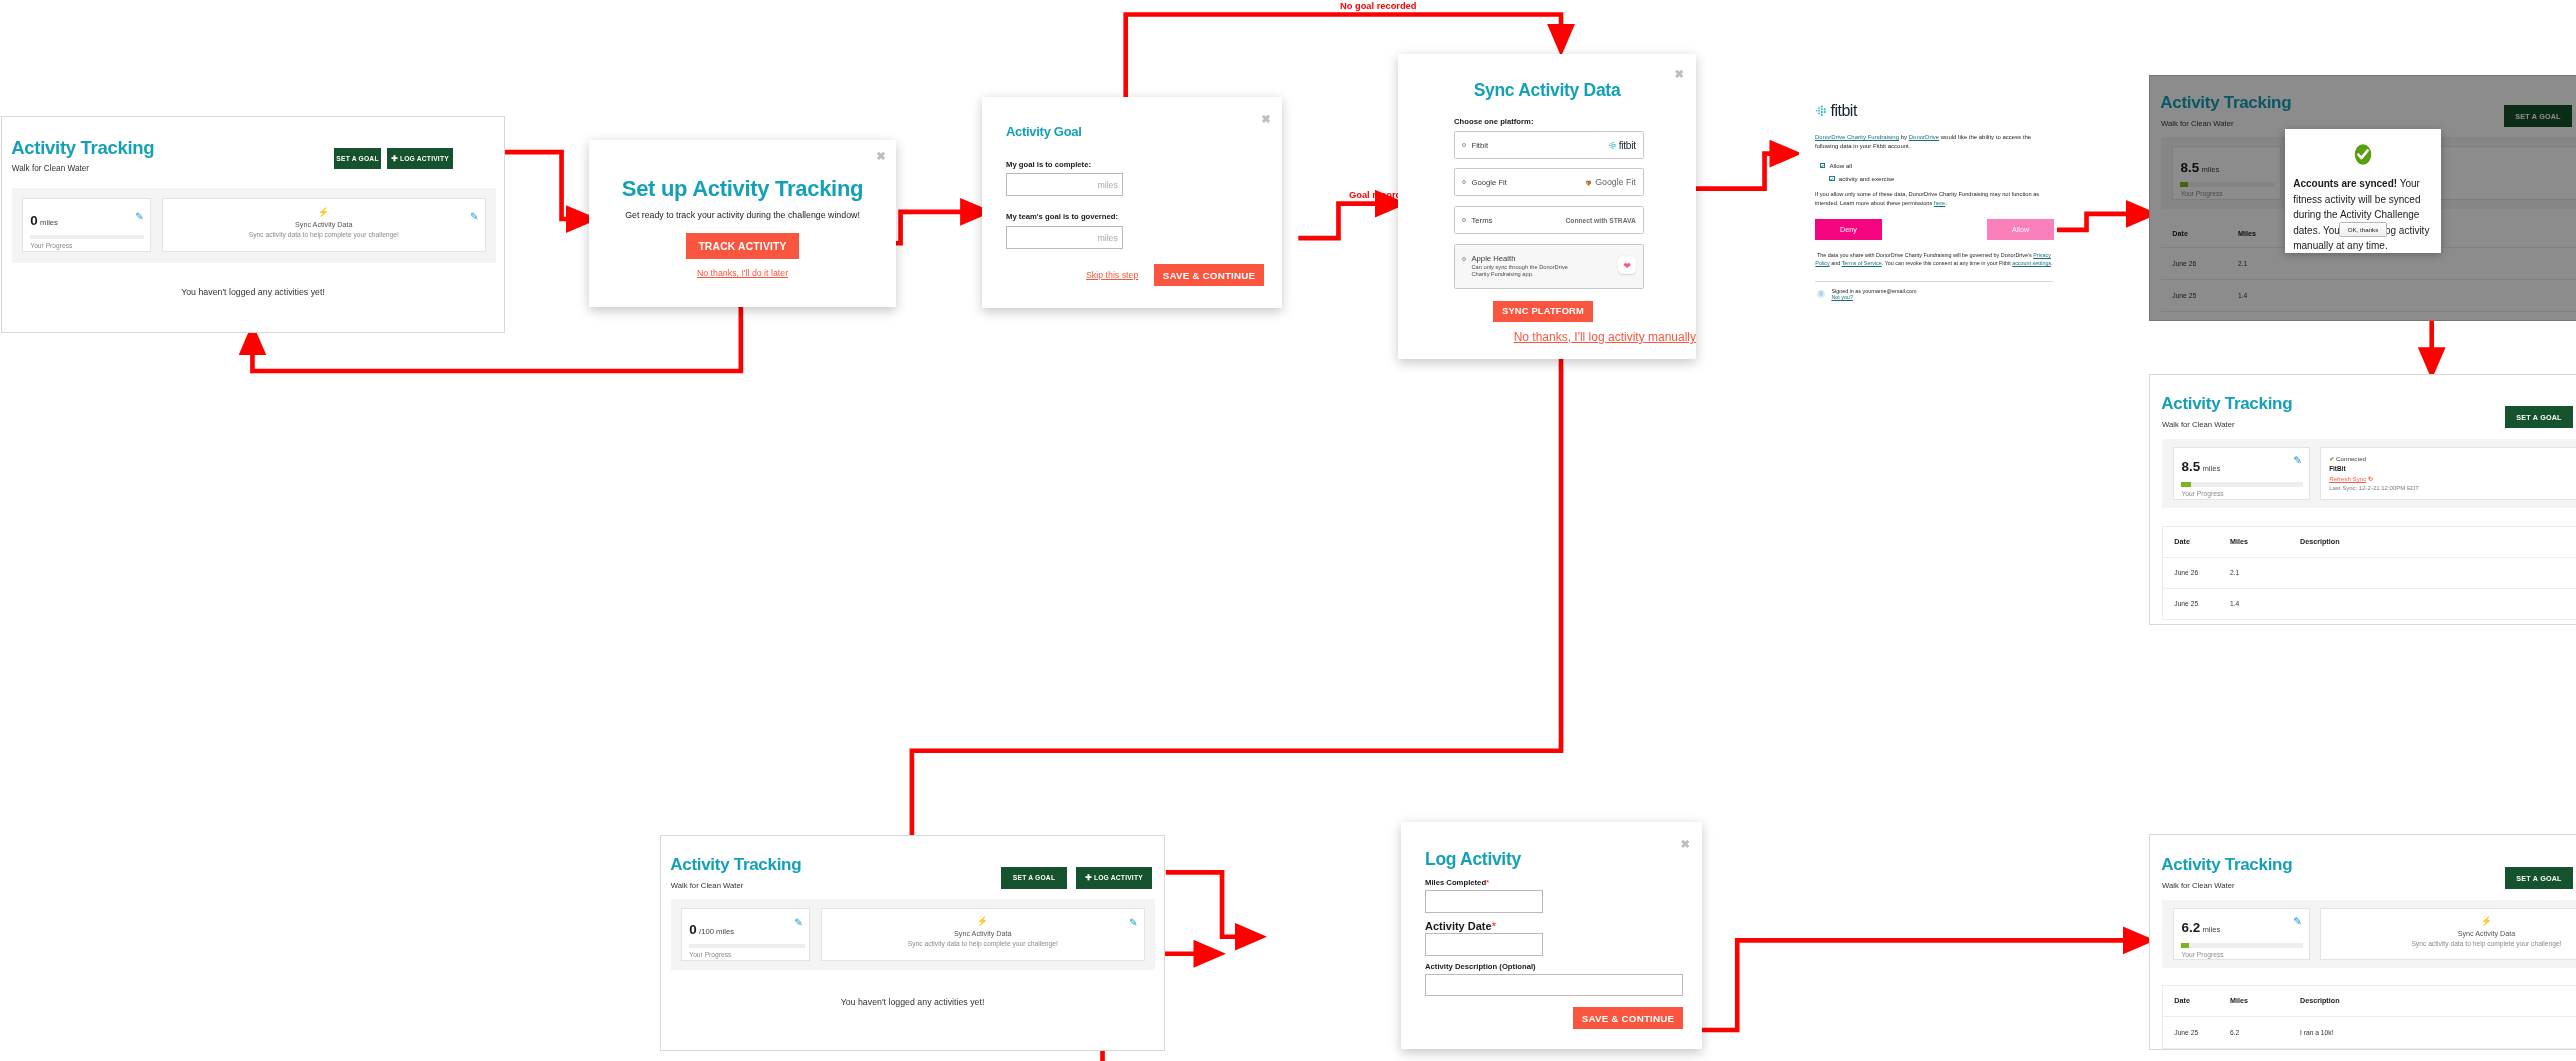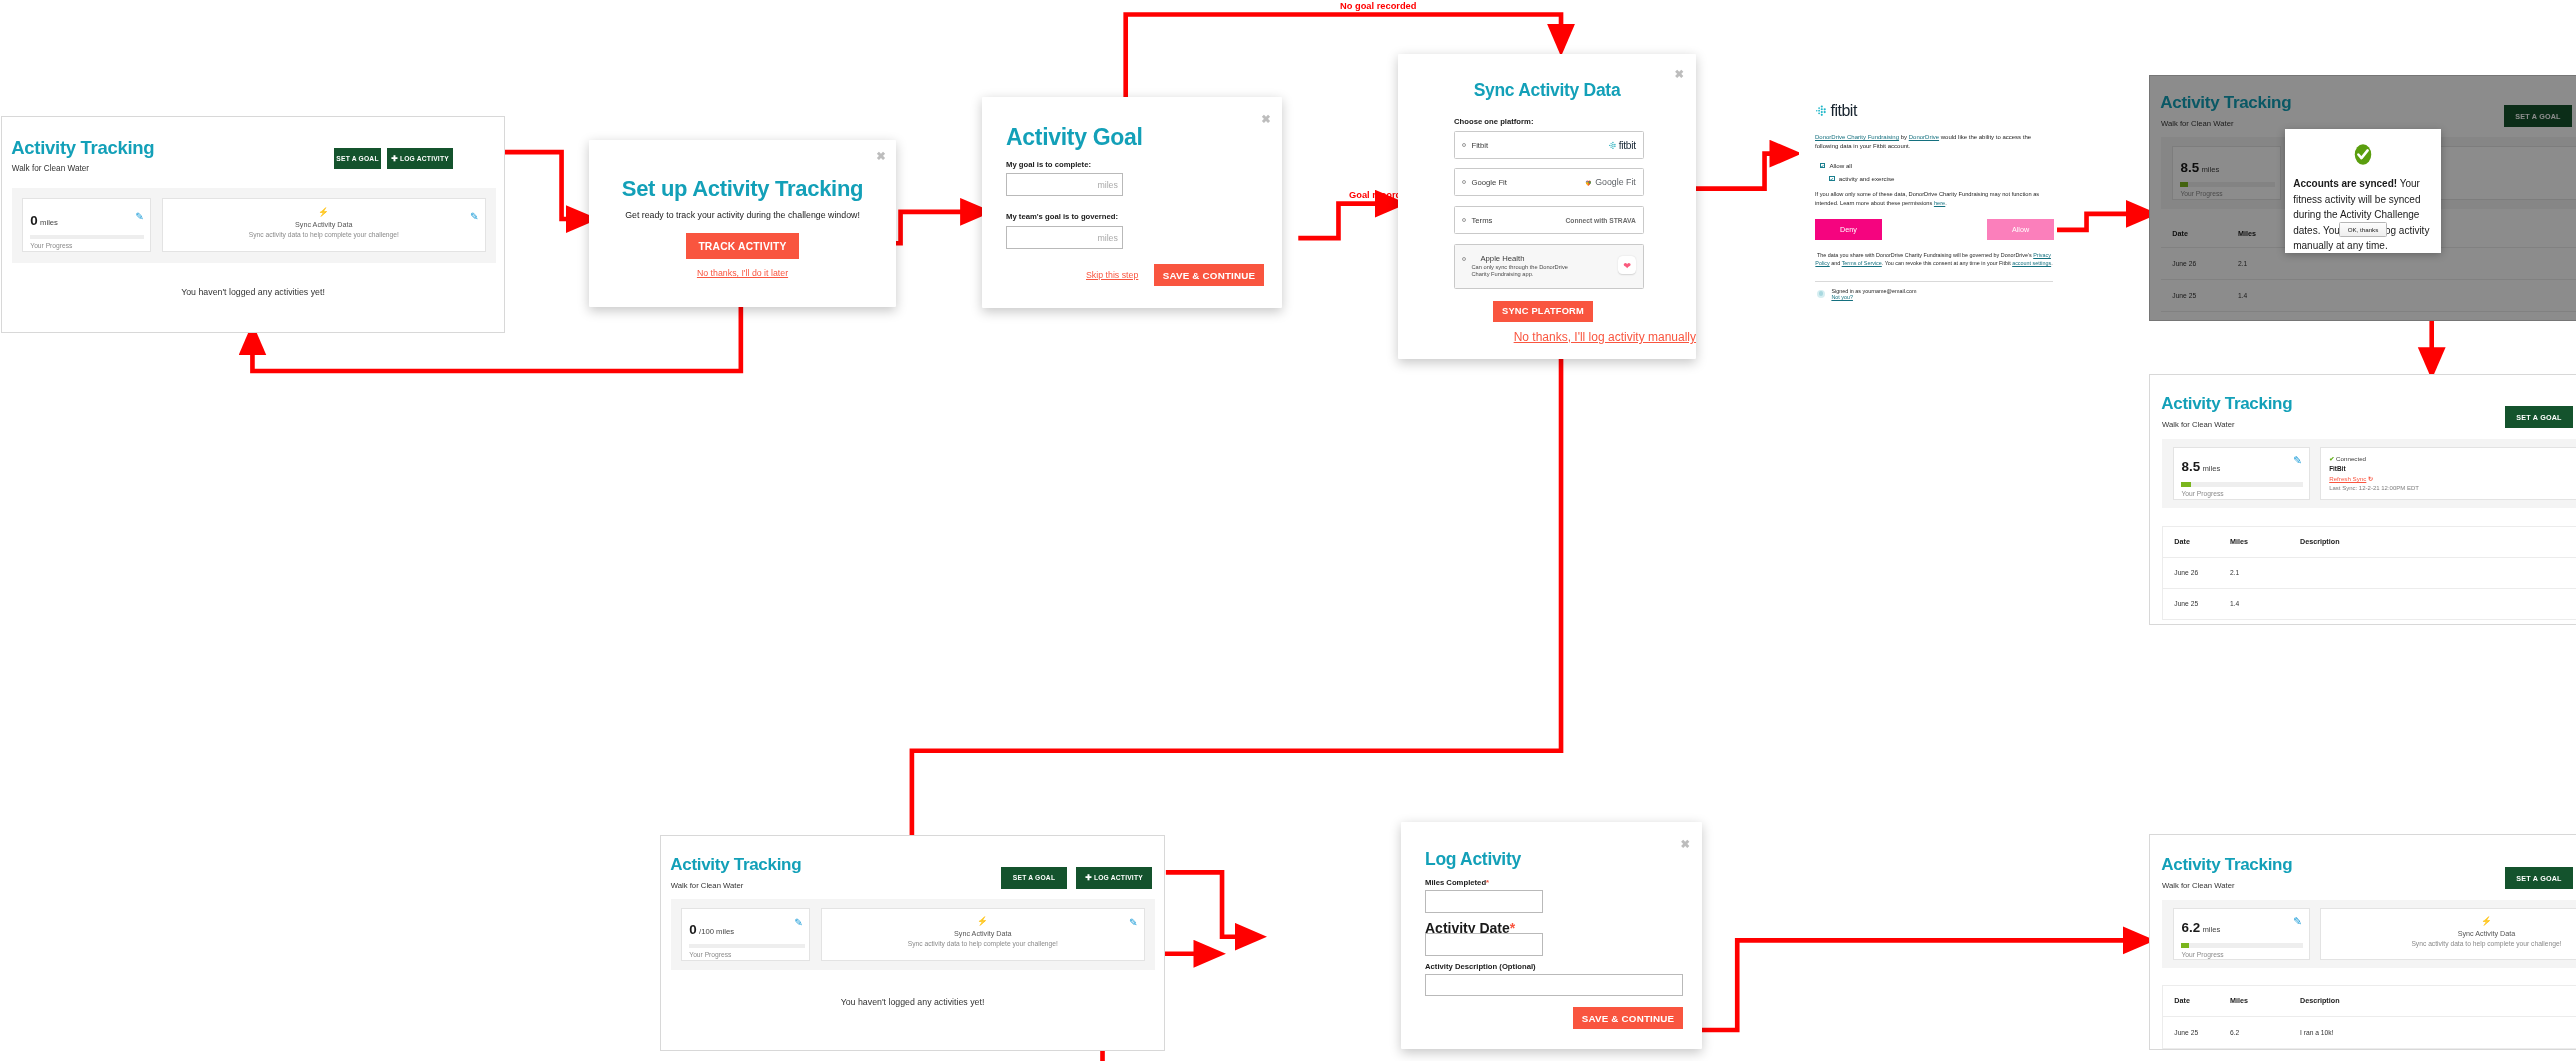--- a/index.html
+++ b/index.html
@@ -168,21 +168,21 @@
   <div class="modal" style="left:589px; top:140px; width:307px; height:167px;">
     <div class="modal-x" style="right:10.3px;top:10.3px;font-size:11.3px;">✖</div>
     <div class="modal-title" style="position:absolute;left:0;right:0;top:36px;text-align:center;font-size:22px;">Set up Activity Tracking</div>
     <div style="position:absolute;left:0;right:0;top:70px;text-align:center;font-size:8.8px;color:#222;">Get ready to track your activity during the challenge window!</div>
     <div class="btn-red" style="position:absolute;left:97px;top:93px;width:113px;height:26px;font-size:10.3px;">TRACK ACTIVITY</div>
     <div class="link-red" style="position:absolute;left:0;right:0;top:128px;text-align:center;font-size:8.8px;">No thanks, I'll do it later</div>
   </div>
 
   <div class="modal" style="left:982px; top:97px; width:300px; height:211px;">
     <div class="modal-x" style="right:11.3px;top:15.5px;font-size:11.3px;">✖</div>
-    <div class="modal-title" style="position:absolute;left:24px;top:27px;font-size:23px;">Activity Goal</div>
+    <div class="modal-title" style="position:absolute;left:24px;top:27px;font-size:13px;">Activity Goal</div>
     <div class="fld-label" style="position:absolute;left:24px;top:63px;font-size:7.7px;">My goal is to complete:</div>
     <div class="inputbox" style="position:absolute;left:24px;top:76px;width:117px;height:23px;">
       <span class="ph" style="font-size:8.8px;">miles</span>
     </div>
     <div class="fld-label" style="position:absolute;left:24px;top:115px;font-size:7.7px;">My team's goal is to governed:</div>
     <div class="inputbox" style="position:absolute;left:24px;top:129px;width:117px;height:23px;">
       <span class="ph" style="font-size:8.8px;">miles</span>
     </div>
     <div class="link-red" style="position:absolute;left:104px;top:173px;font-size:8.8px;">Skip this step</div>
     <div class="btn-red" style="position:absolute;left:172px;top:167px;width:110px;height:22px;font-size:9.8px;">SAVE &amp; CONTINUE</div>
@@ -231,21 +231,21 @@
 
     <div class="plat-row" style="left:56px;top:152px;width:190px;height:28px;position:absolute;padding:0 7.2px;">
       <span class="radio"></span>
       <span class="plat-name" style="font-size:7.7px;margin-left:5.2px;">Terms</span>
       <span style="margin-left:auto;font-size:6.7px;color:#6d6d6d;font-weight:bold;">Connect with STRAVA</span>
     </div>
 
     <div class="plat-row disabled" style="left:56px;top:190px;width:190px;height:45px;position:absolute;padding:0 7.2px;align-items:flex-start;">
       <span class="radio" style="margin-top:12.4px;"></span>
       <span style="margin-left:5.2px;margin-top:8.8px;">
-        <span class="plat-name" style="font-size:7.7px;display:block;margin-left:9px;">Apple Health</span>
+        <span class="plat-name" style="font-size:7.7px;display:block;">Apple Health</span>
         <span style="font-size:5.7px;color:#4a4a4a;display:block;width:111px;line-height:1.35;margin-top:1px;">Can only sync through the DonorDrive Charity Fundraising app.</span>
       </span>
       <span style="margin-left:auto;margin-top:11.3px;width:17.5px;height:17.5px;background:#fff;border-radius:4.6px;box-shadow:0 0.5px 1.5px rgba(0,0,0,.15);display:flex;align-items:center;justify-content:center;font-size:9.3px;color:#fa5a7d;">❤</span>
     </div>
 
     <div class="btn-red" style="position:absolute;left:95px;top:247px;width:100px;height:20.6px;font-size:9.3px;">SYNC PLATFORM</div>
     <div class="link-red" style="position:absolute;left:0;right:0;top:276px;text-align:right;font-size:12px;">No thanks, I'll log activity manually</div>
   </div>
 
   <div style="position:absolute;left:1799px;top:99px;width:258px;height:206px;background:#fff;">
@@ -455,21 +455,21 @@
     <div class="empty-note" style="position:absolute;left:0;right:0;top:161px;font-size:8.8px;">You haven't logged any activities yet!</div>
   </div>
 
   <div class="modal" style="left:1401px; top:822px; width:301px; height:227px;">
     <div class="modal-x" style="right:12px;top:15.5px;font-size:11.3px;">✖</div>
     <div class="modal-title" style="position:absolute;left:24px;top:27px;font-size:17.5px;">Log Activity</div>
     <div class="fld-label" style="position:absolute;left:24px;top:56px;font-size:7.7px;">
       <span>Miles Completed</span><span class="req">*</span>
     </div>
     <div class="inputbox" style="position:absolute;left:24px;top:68px;width:118px;height:23px;"></div>
-    <div class="fld-label" style="position:absolute;left:24px;top:98px;font-size:14px;">
+    <div class="fld-label" style="position:absolute;left:24px;top:98px;font-size:11px;">
       <span>Activity Date</span><span class="req">*</span>
     </div>
     <div class="inputbox" style="position:absolute;left:24px;top:111px;width:118px;height:23px;"></div>
     <div class="fld-label" style="position:absolute;left:24px;top:140px;font-size:7.7px;">Activity Description (Optional)</div>
     <div class="inputbox" style="position:absolute;left:24px;top:152px;width:258px;height:22px;"></div>
     <div class="btn-red" style="position:absolute;left:172px;top:185px;width:110px;height:22px;font-size:9.8px;">SAVE &amp; CONTINUE</div>
   </div>
 
   <div class="panel" style="left:2149px; top:834px; width:527px; height:216px;">
     <div class="app-title" style="position:absolute;left:11.3px;top:19.6px;font-size:17px;">Activity Tracking</div>

